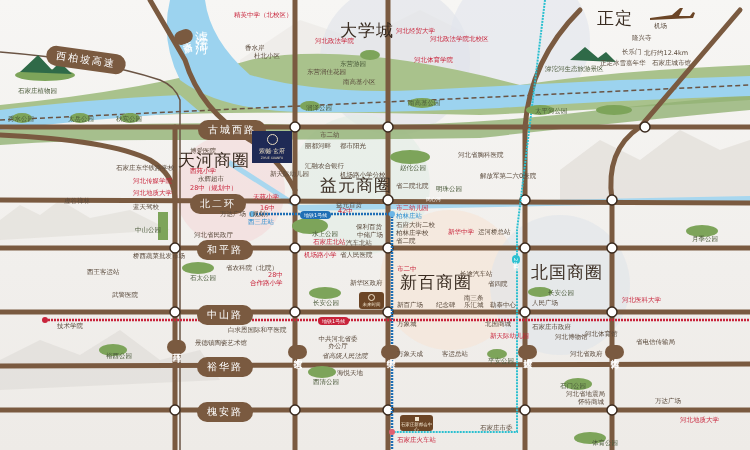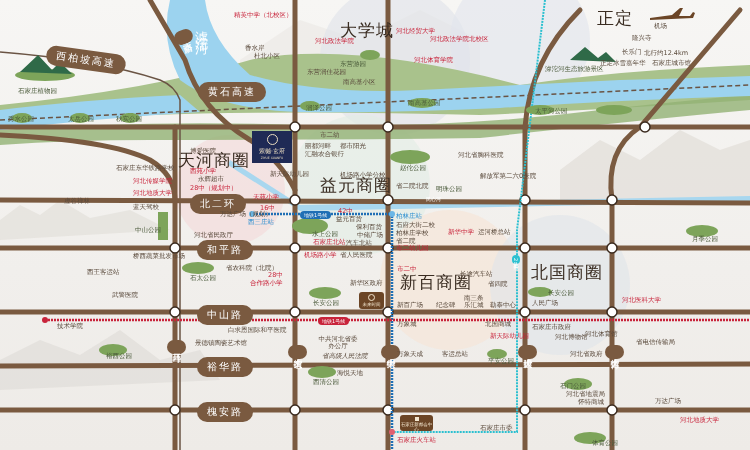--- a/index.html
+++ b/index.html
@@ -137,21 +137,21 @@
 <div class="lbl big" style="left:178px;top:152px;">天河商圈</div>
 <div class="lbl big" style="left:320px;top:177px;">益元商圈</div>
 <div class="lbl big" style="left:400px;top:274px;text-align:right;">新百商圈</div>
 <div class="lbl big" style="left:531px;top:264px;">北国商圈</div>
 
 <div class="river" style="left:192px;top:20px;writing-mode:vertical-rl;letter-spacing:6px;">滹沱河</div>
 <div class="lbl" style="left:426px;top:197px;font-size:5px;color:#fff;">民心河</div>
 
 <div class="roadtag" style="left:46px;top:50px;transform:rotate(8deg);">西柏坡高速</div>
 <div class="roadtag v" style="left:174px;top:30px;transform:rotate(-20deg);">石济路</div>
-<div class="roadtag" style="left:198px;top:82px;">黄石高速</div>
+<div class="roadtag" style="left:198px;top:120px;">古城西路</div>
 <div class="roadtag" style="left:190px;top:194px;">北二环</div>
 <div class="roadtag" style="left:197px;top:240px;">和平路</div>
 <div class="roadtag" style="left:197px;top:305px;">中山路</div>
 <div class="roadtag v" style="left:167px;top:340px;">西二环</div>
 <div class="roadtag" style="left:197px;top:357px;">裕华路</div>
 <div class="roadtag" style="left:197px;top:402px;">槐安路</div>
 <div class="roadtag v" style="left:288px;top:345px;">友谊大街</div>
 <div class="roadtag v" style="left:381px;top:345px;">中华大街</div>
 <div class="roadtag v" style="left:518px;top:345px;">建设大街</div>
 <div class="roadtag v" style="left:605px;top:345px;">体育大街</div>
@@ -211,38 +211,38 @@
 <div class="lbl poi park" style="left:135px;top:227px;">中山公园</div>
 <div class="lbl poi" style="left:64px;top:198px;">虚谷禅林</div>
 <div class="lbl poi red" style="left:190px;top:168px;">西苑小学</div>
 <div class="lbl poi" style="left:198px;top:176px;">永辉超市</div>
 <div class="lbl poi red" style="left:190px;top:185px;">28中（规划中）</div>
 <div class="lbl poi" style="left:220px;top:211px;">万达广场（规划）</div>
 <div class="lbl poi" style="left:194px;top:232px;">河北省民政厅</div>
 <div class="lbl poi" style="left:320px;top:132px;">市二幼</div>
 <div class="lbl poi" style="left:305px;top:143px;">丽都河畔</div>
 <div class="lbl poi" style="left:340px;top:143px;">都市阳光</div>
-<div class="lbl poi" style="left:305px;top:151px;">汇融农合银行</div>
+<div class="lbl poi" style="left:305px;top:163px;">汇融农合银行</div>
 <div class="lbl poi" style="left:340px;top:172px;">机场路小学分校</div>
 <div class="lbl poi" style="left:270px;top:171px;">新天际幼儿园</div>
 <div class="lbl poi red" style="left:253px;top:194px;">天苑小学</div>
 <div class="lbl poi red" style="left:260px;top:205px;">16中</div>
 <div class="lbl poi red" style="left:338px;top:208px;">42中</div>
-<div class="lbl poi" style="left:336px;top:216px;">益元百货</div>
+<div class="lbl poi" style="left:336px;top:202px;">益元百货</div>
 <div class="lbl poi" style="left:356px;top:224px;">保利百货</div>
 <div class="lbl poi" style="left:357px;top:232px;">中储广场</div>
 <div class="lbl poi park" style="left:312px;top:231px;">水上公园</div>
 <div class="lbl poi red" style="left:313px;top:239px;">石家庄北站</div>
 <div class="lbl poi" style="left:346px;top:240px;">汽车北站</div>
 <div class="lbl poi park" style="left:400px;top:165px;">赵佗公园</div>
 <div class="lbl poi" style="left:396px;top:183px;">省二院北院</div>
 <div class="lbl poi park" style="left:436px;top:186px;">明珠公园</div>
 <div class="lbl poi" style="left:458px;top:152px;">河北省胸科医院</div>
 <div class="lbl poi" style="left:480px;top:173px;">解放军第二六0医院</div>
-<div class="lbl poi red" style="left:396px;top:205px;margin-top:40px;">市二幼儿园</div>
+<div class="lbl poi red" style="left:396px;top:205px;">市二幼儿园</div>
 <div class="lbl poi" style="left:396px;top:222px;">石府大街二校</div>
 <div class="lbl poi" style="left:396px;top:230px;">柏林庄学校</div>
 <div class="lbl poi" style="left:396px;top:238px;">省二院</div>
 <div class="lbl poi red" style="left:448px;top:229px;">新华中学</div>
 <div class="lbl poi" style="left:478px;top:229px;">运河桥总站</div>
 <div class="lbl poi park" style="left:692px;top:236px;">月季公园</div>
 <div class="lbl poi red" style="left:304px;top:252px;">机场路小学</div>
 <div class="lbl poi" style="left:340px;top:252px;">省人民医院</div>
 <div class="lbl poi" style="left:133px;top:253px;">桥西蔬菜批发市场</div>
 <div class="lbl poi" style="left:87px;top:269px;">西王客运站</div>

